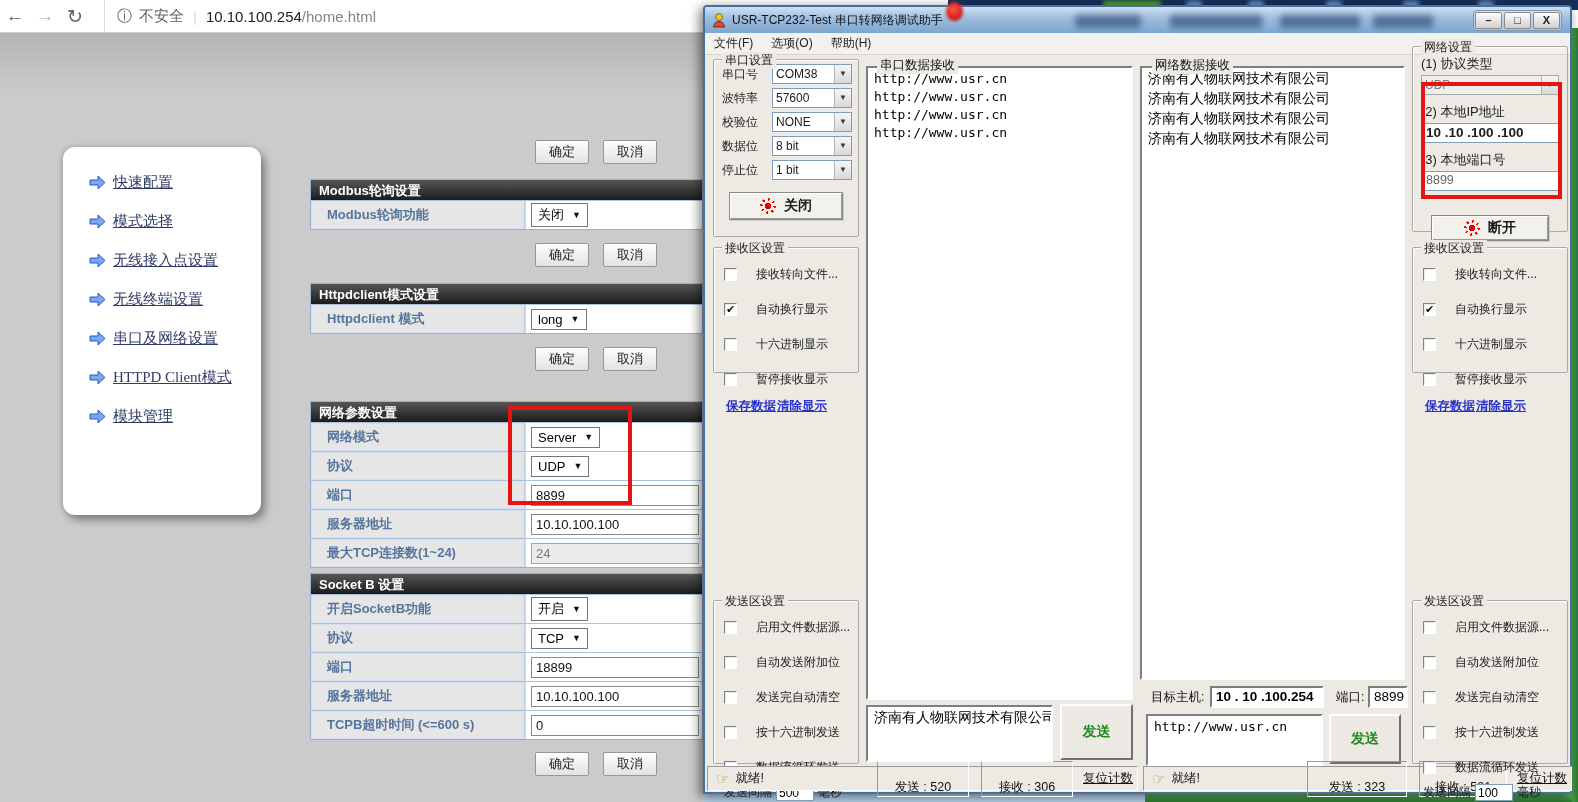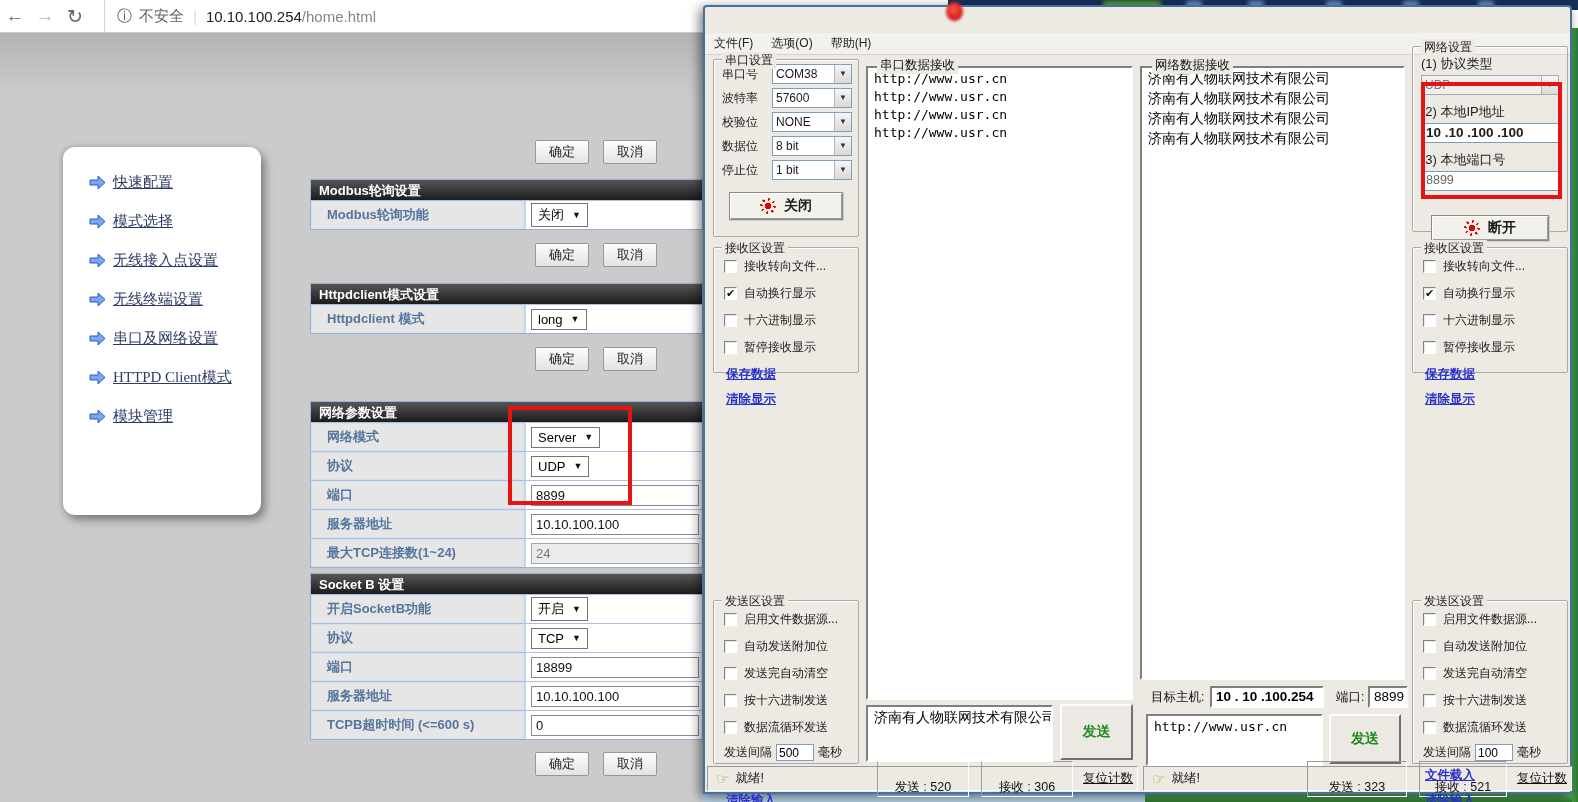--- a/index.html
+++ b/index.html
@@ -102,26 +102,26 @@
   .classic-btn { display:flex; align-items:center; justify-content:center; gap:8px;
                  background:#f2f1ec; border:1px solid #888;
                  box-shadow:inset 1px 1px 0 #fff, inset -1px -1px 0 #9a9a9a, 1px 1px 0 #cfcfcf;
                  font-size:14px; font-weight:bold; color:#1b1b1b; cursor:pointer; font-family:inherit; }
   .raydot { position:relative; width:16px; height:16px; flex:0 0 auto;
             background:
               radial-gradient(circle, #e80000 0 3px, #f6f3ec 3.5px 5px, transparent 5.5px),
               repeating-conic-gradient(#e80000 0deg 13deg, transparent 13deg 45deg);
             border-radius:50%; }
 
-  .chk { display:flex; align-items:center; gap:7px; margin:10px 0 0 10px; cursor:pointer; }
+  .chk { display:flex; align-items:center; gap:19px; margin:18px 0 0 10px; cursor:pointer; }
   .chk .box { width:13px; height:13px; background:#fff; border:1px solid;
               border-color:#838383 #fff #fff #838383; box-shadow:inset 1px 1px 0 #5a5a5a22;
               font-size:11px; line-height:11px; text-align:center; color:#111; font-weight:bold; }
   .chk .cl { font-size:12px; }
-  .linkrow { display:flex; gap:8px; margin:10px 0 0 12px;flex-direction:column; }
+  .linkrow { display:flex; gap:1px; margin:10px 0 0 12px; }
   .applink { color:#2a31c8; font-weight:bold; font-size:12.5px; text-decoration:underline; cursor:pointer; }
 
   .plabel { position:absolute; font-size:12.5px; color:#111; background:#edeae3; padding:0 3px; z-index:2; }
   .databox { position:absolute; background:#fff; border:2px solid; border-color:#7f7f7f #fff #fff #7f7f7f; overflow:hidden; }
   .mono { font-family:"DejaVu Sans Mono","Liberation Mono",monospace; }
   .dline { font-size:13px; padding:3px 6px 0 6px; white-space:nowrap; }
   .nline { font-size:14px; padding:2px 6px 0 6px; white-space:nowrap; }
 
   .sendbtn { position:absolute; background:#ece9e2; border:2px solid; border-color:#fff #6f6f6f #6f6f6f #fff;
              color:#1f8a1f; font-weight:bold; font-size:14px; cursor:pointer; font-family:inherit; }
@@ -347,20 +347,36 @@
   <div class="blob" style="left:378px;top:1px;width:16px;height:8px;background:#6f93c8;"></div>
   <div class="blob" style="left:455px;top:1px;width:16px;height:8px;background:#6f93c8;"></div>
   <div class="blob" style="left:530px;top:1px;width:16px;height:8px;background:#6f93c8;"></div>
 </div>
 <div id="red-dot"></div>
 <div id="strip-blue"></div>
 <div id="strip-green"></div>
 <div id="edge-green"></div>
 
 <div id="app">
+  <div id="titlebar">
+    <svg width="16" height="16" viewBox="0 0 16 16">
+      <circle cx="8" cy="5" r="3.4" fill="#f4c23c" stroke="#8a6d16"></circle>
+      <path d="M2.5 15c.5-4 3-5.5 5.5-5.5s5 1.5 5.5 5.5z" fill="#d84a3a" stroke="#7c2318"></path>
+    </svg>
+    <span class="ttl">USR-TCP232-Test 串口转网络调试助手</span>
+    <div class="tblob" style="left:370px;top:8px;width:66px;height:13px;"></div>
+    <div class="tblob" style="left:465px;top:8px;width:92px;height:13px;"></div>
+    <div class="tblob" style="left:575px;top:8px;width:80px;height:13px;"></div>
+    <div class="tblob" style="left:668px;top:8px;width:60px;height:13px;"></div>
+    <div id="winbtns">
+      <div class="wb">–</div>
+      <div class="wb">□</div>
+      <div class="wb">X</div>
+    </div>
+  </div>
   <div id="menubar">
     <span>文件(F)</span>
     <span>选项(O)</span>
     <span>帮助(H)</span>
   </div>
 
   <div class="group" style="left:8px;top:52px;width:146px;height:178px;">
     <span class="legend">串口设置</span>
     <div class="srow">
         <span class="sl">串口号</span>

